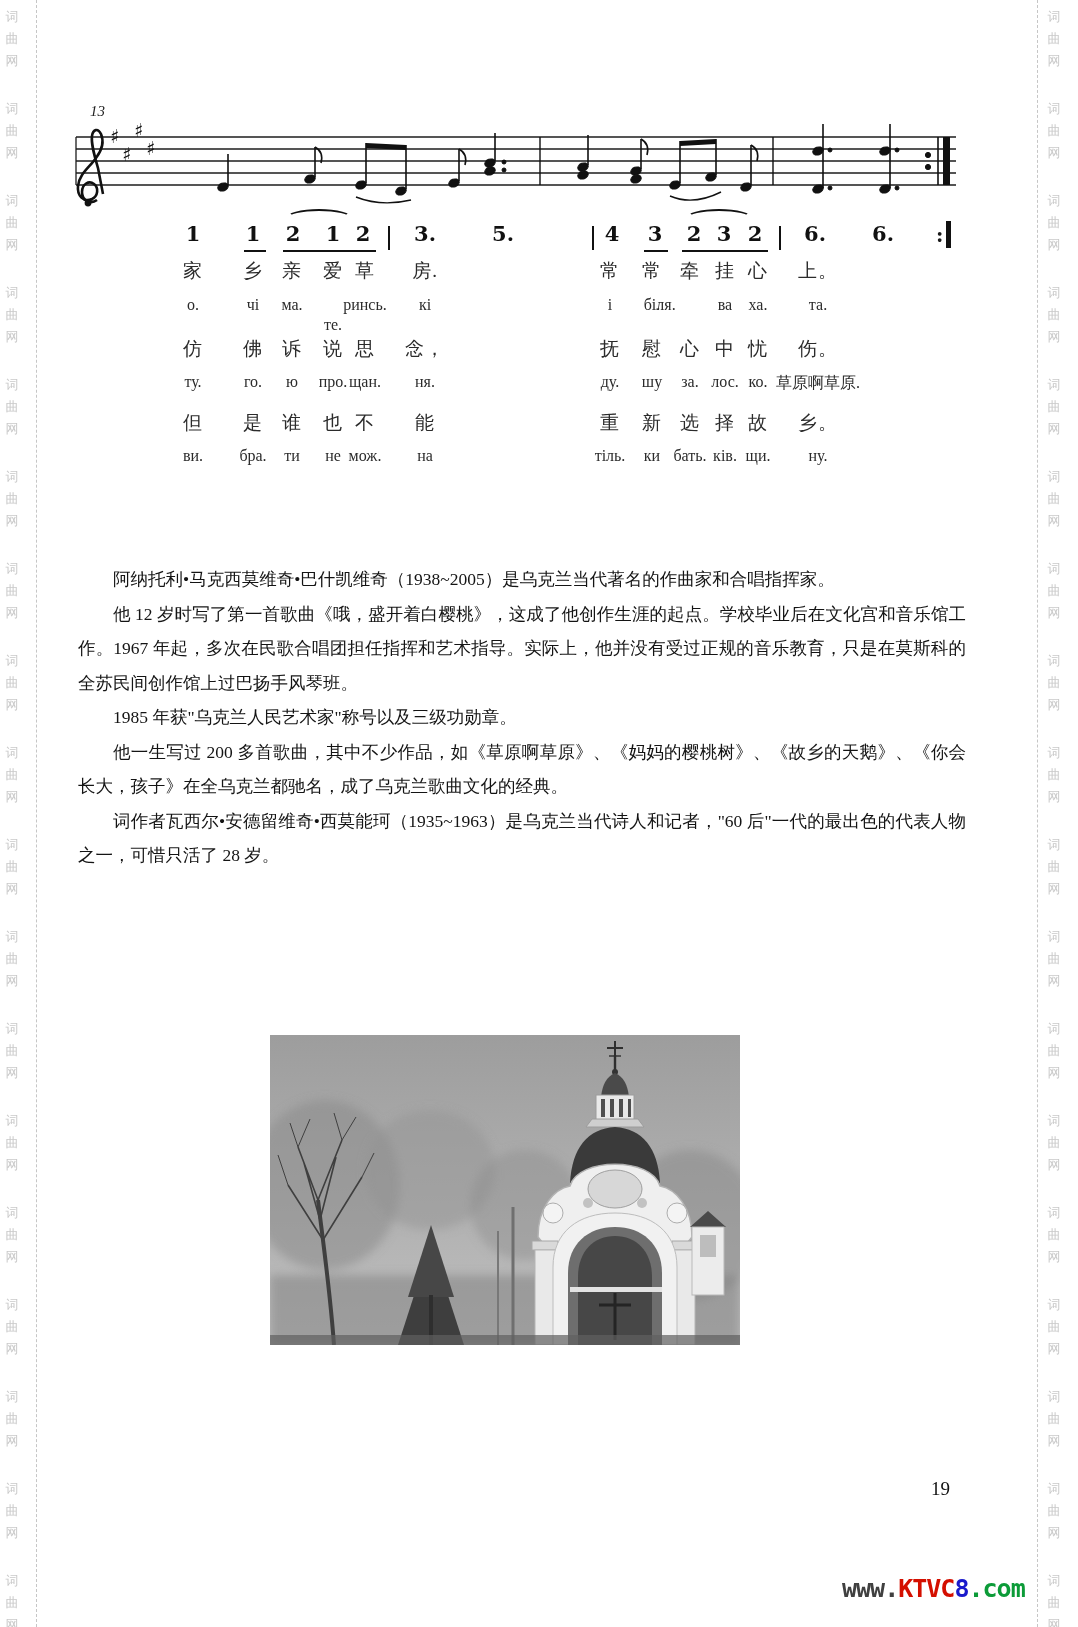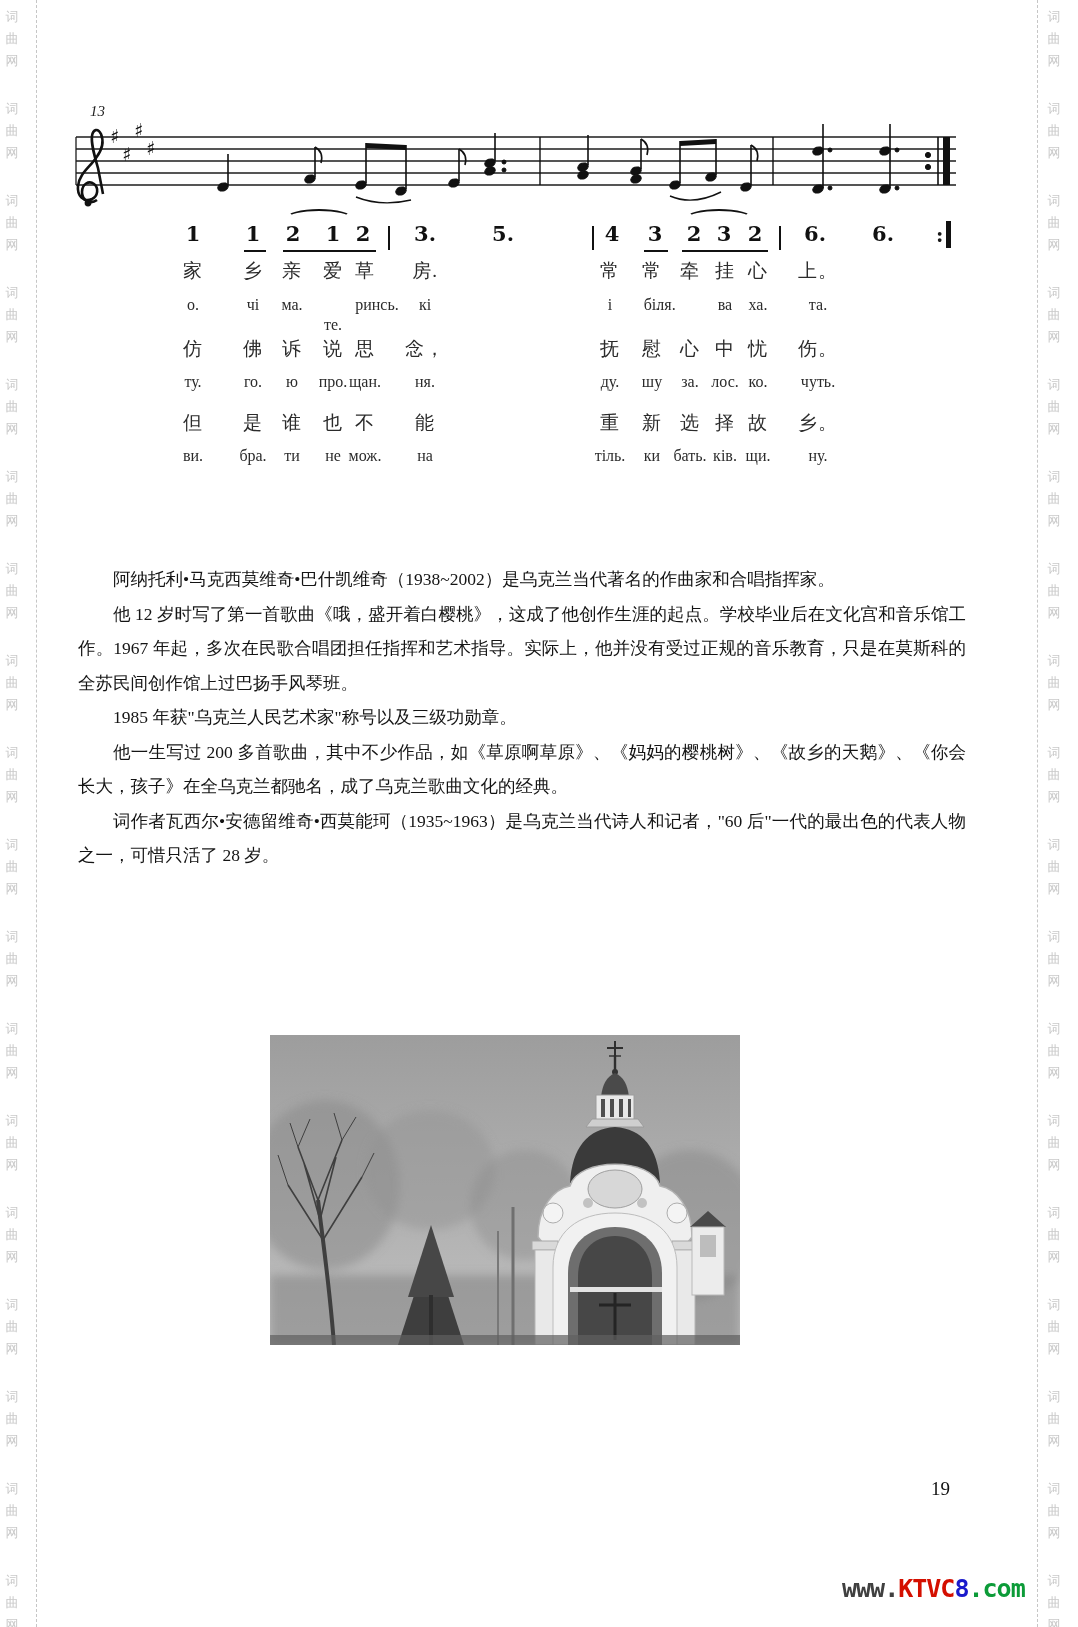--- a/index.html
+++ b/index.html
@@ -364,21 +364,21 @@
       <span class="lyr zh" style="left: 610px; top: 258px;">常</span>
       <span class="lyr zh" style="left: 652px; top: 258px;">常</span>
       <span class="lyr zh" style="left: 690px; top: 258px;">牵</span>
       <span class="lyr zh" style="left: 725px; top: 258px;">挂</span>
       <span class="lyr zh" style="left: 758px; top: 258px;">心</span>
       <span class="lyr zh" style="left: 818px; top: 258px;">上。</span>
       <span class="lyr uk" style="left: 193px; top: 296px;">о.</span>
       <span class="lyr uk" style="left: 253px; top: 296px;">чі</span>
       <span class="lyr uk" style="left: 292px; top: 296px;">ма.</span>
       <span class="lyr uk" style="left: 333px; top: 296px; margin-top: 20px;">те.</span>
-      <span class="lyr uk" style="left: 365px; top: 296px; margin-left: 12px;">ринсь.</span>
+      <span class="lyr uk" style="left: 365px; top: 296px;">ринсь.</span>
       <span class="lyr uk" style="left: 425px; top: 296px;">кі</span>
       <span class="lyr uk" style="left: 610px; top: 296px;">і</span>
       <span class="lyr uk" style="left: 652px; top: 296px;">бі.</span>
       <span class="lyr uk" style="left: 666px; top: 296px;">ля.</span>
       <span class="lyr uk" style="left: 725px; top: 296px;">ва</span>
       <span class="lyr uk" style="left: 758px; top: 296px;">ха.</span>
       <span class="lyr uk" style="left: 818px; top: 296px;">та.</span>
       <span class="lyr zh" style="left: 193px; top: 336px;">仿</span>
       <span class="lyr zh" style="left: 253px; top: 336px;">佛</span>
       <span class="lyr zh" style="left: 292px; top: 336px;">诉</span>
@@ -395,21 +395,21 @@
       <span class="lyr uk" style="left: 253px; top: 373px;">го.</span>
       <span class="lyr uk" style="left: 292px; top: 373px;">ю</span>
       <span class="lyr uk" style="left: 333px; top: 373px;">про.</span>
       <span class="lyr uk" style="left: 365px; top: 373px;">щан.</span>
       <span class="lyr uk" style="left: 425px; top: 373px;">ня.</span>
       <span class="lyr uk" style="left: 610px; top: 373px;">ду.</span>
       <span class="lyr uk" style="left: 652px; top: 373px;">шу</span>
       <span class="lyr uk" style="left: 690px; top: 373px;">за.</span>
       <span class="lyr uk" style="left: 725px; top: 373px;">лос.</span>
       <span class="lyr uk" style="left: 758px; top: 373px;">ко.</span>
-      <span class="lyr uk" style="left: 818px; top: 373px;">чуть.</span>
+      <span class="lyr uk" style="left: 818px; top: 373px;">草原啊草原.</span>
       <span class="lyr zh" style="left: 193px; top: 410px;">但</span>
       <span class="lyr zh" style="left: 253px; top: 410px;">是</span>
       <span class="lyr zh" style="left: 292px; top: 410px;">谁</span>
       <span class="lyr zh" style="left: 333px; top: 410px;">也</span>
       <span class="lyr zh" style="left: 365px; top: 410px;">不</span>
       <span class="lyr zh" style="left: 425px; top: 410px;">能</span>
       <span class="lyr zh" style="left: 610px; top: 410px;">重</span>
       <span class="lyr zh" style="left: 652px; top: 410px;">新</span>
       <span class="lyr zh" style="left: 690px; top: 410px;">选</span>
       <span class="lyr zh" style="left: 725px; top: 410px;">择</span>
@@ -423,21 +423,21 @@
       <span class="lyr uk" style="left: 425px; top: 447px;">на</span>
       <span class="lyr uk" style="left: 610px; top: 447px;">тіль.</span>
       <span class="lyr uk" style="left: 652px; top: 447px;">ки</span>
       <span class="lyr uk" style="left: 690px; top: 447px;">бать.</span>
       <span class="lyr uk" style="left: 725px; top: 447px;">ків.</span>
       <span class="lyr uk" style="left: 758px; top: 447px;">щи.</span>
       <span class="lyr uk" style="left: 818px; top: 447px;">ну.</span>
     </div>
 
   <div class="article">
-    <p>阿纳托利•马克西莫维奇•巴什凯维奇（1938~2002）是乌克兰当代著名的作曲家和合唱指挥家。</p>
+    <p>阿纳托利•马克西莫维奇•巴什凯维奇（1938~2005）是乌克兰当代著名的作曲家和合唱指挥家。</p>
     <p>他 12 岁时写了第一首歌曲《哦，盛开着白樱桃》，这成了他创作生涯的起点。学校毕业后在文化宫和音乐馆工作。1967 年起，多次在民歌合唱团担任指挥和艺术指导。实际上，他并没有受过正规的音乐教育，只是在莫斯科的全苏民间创作馆上过巴扬手风琴班。</p>
     <p>1985 年获"乌克兰人民艺术家"称号以及三级功勋章。</p>
     <p>他一生写过 200 多首歌曲，其中不少作品，如《草原啊草原》、《妈妈的樱桃树》、《故乡的天鹅》、《你会长大，孩子》在全乌克兰都驰名，成了乌克兰歌曲文化的经典。</p>
     <p>词作者瓦西尔•安德留维奇•西莫能珂（1935~1963）是乌克兰当代诗人和记者，"60 后"一代的最出色的代表人物之一，可惜只活了 28 岁。</p>
   </div>
 
   <svg class="photo" viewBox="0 0 470 310">
     <defs>
       <linearGradient id="sky" x1="0" y1="0" x2="0" y2="1">
         <stop offset="0" stop-color="#9d9d9d"></stop>

